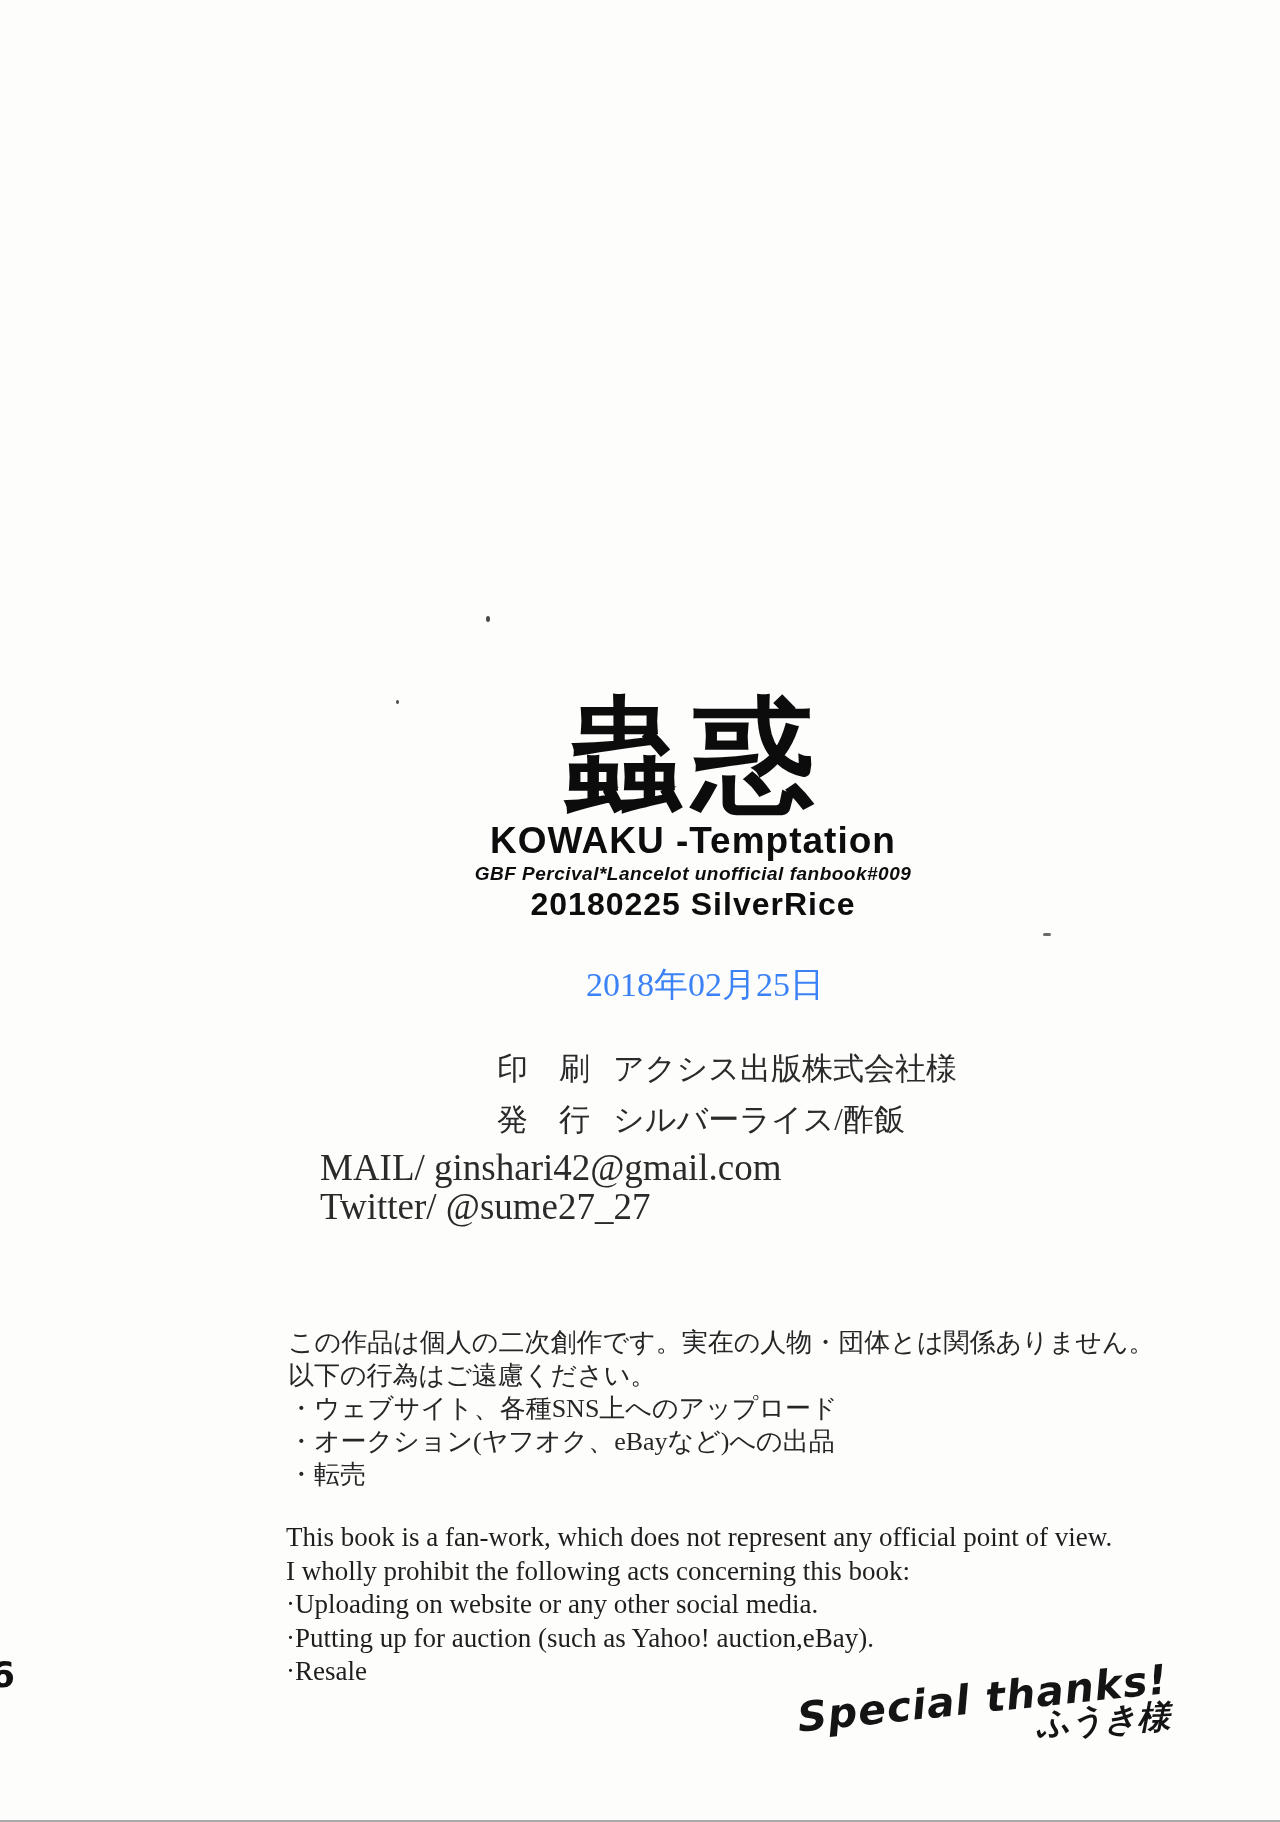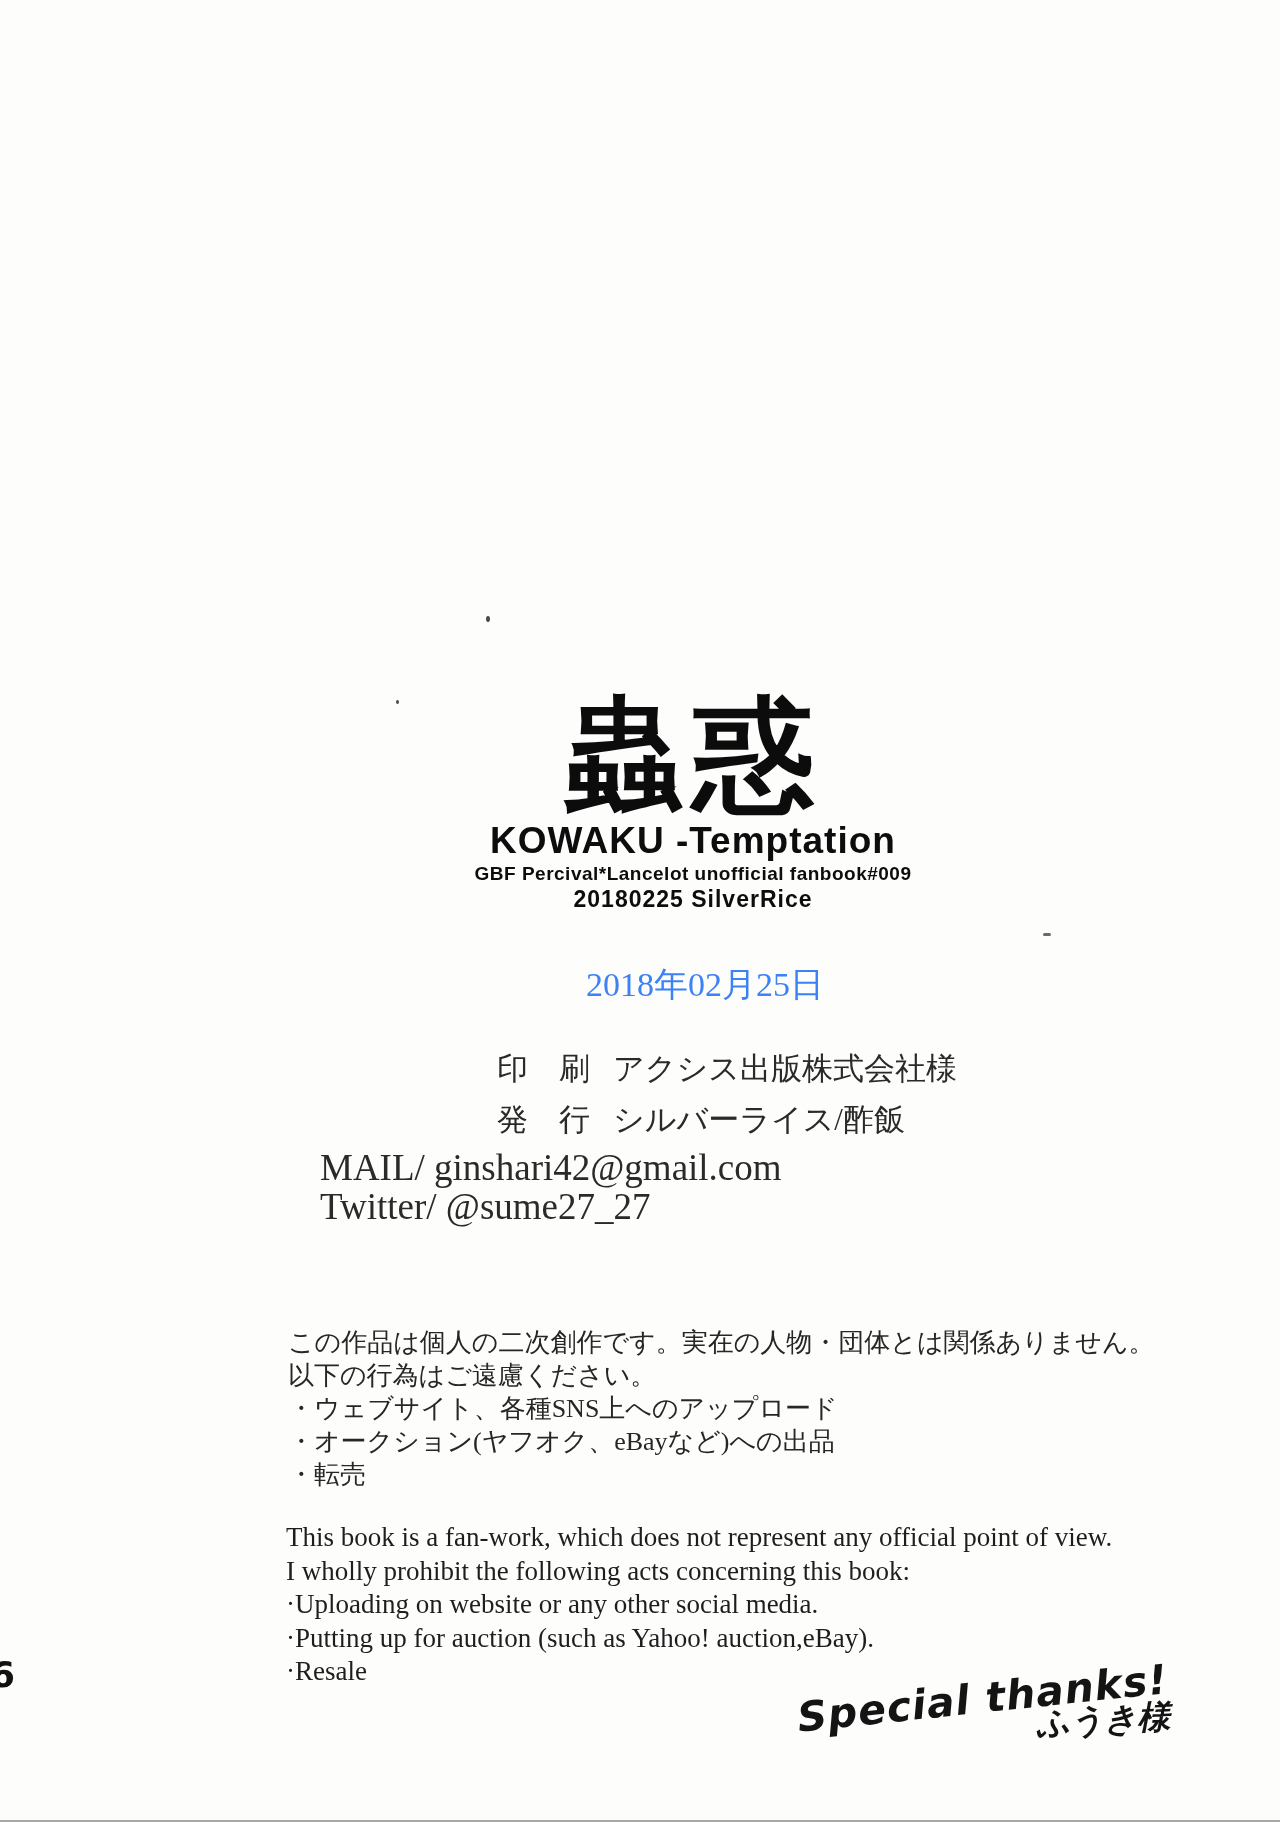--- a/index.html
+++ b/index.html
@@ -41,26 +41,27 @@
     text-align: center;
   }
   .fanbook-line {
     margin-top: 1px;
     font-family: "Liberation Sans", "DejaVu Sans", sans-serif;
     font-weight: 700;
     font-size: 19px;
     letter-spacing: 0.5px;
     color: #0d0d0d;
     white-space: nowrap;
+    font-style: italic;
   }
   .release-line {
     margin-top: 1px;
     font-family: "Liberation Sans", "DejaVu Sans", sans-serif;
     font-weight: 700;
-    font-size: 23px;
+    font-size: 32px;
     letter-spacing: 1px;
     color: #0d0d0d;
     white-space: nowrap;
   }
 
   
   .date-line {
     position: absolute;
     left: 320px;
     top: 962px;

